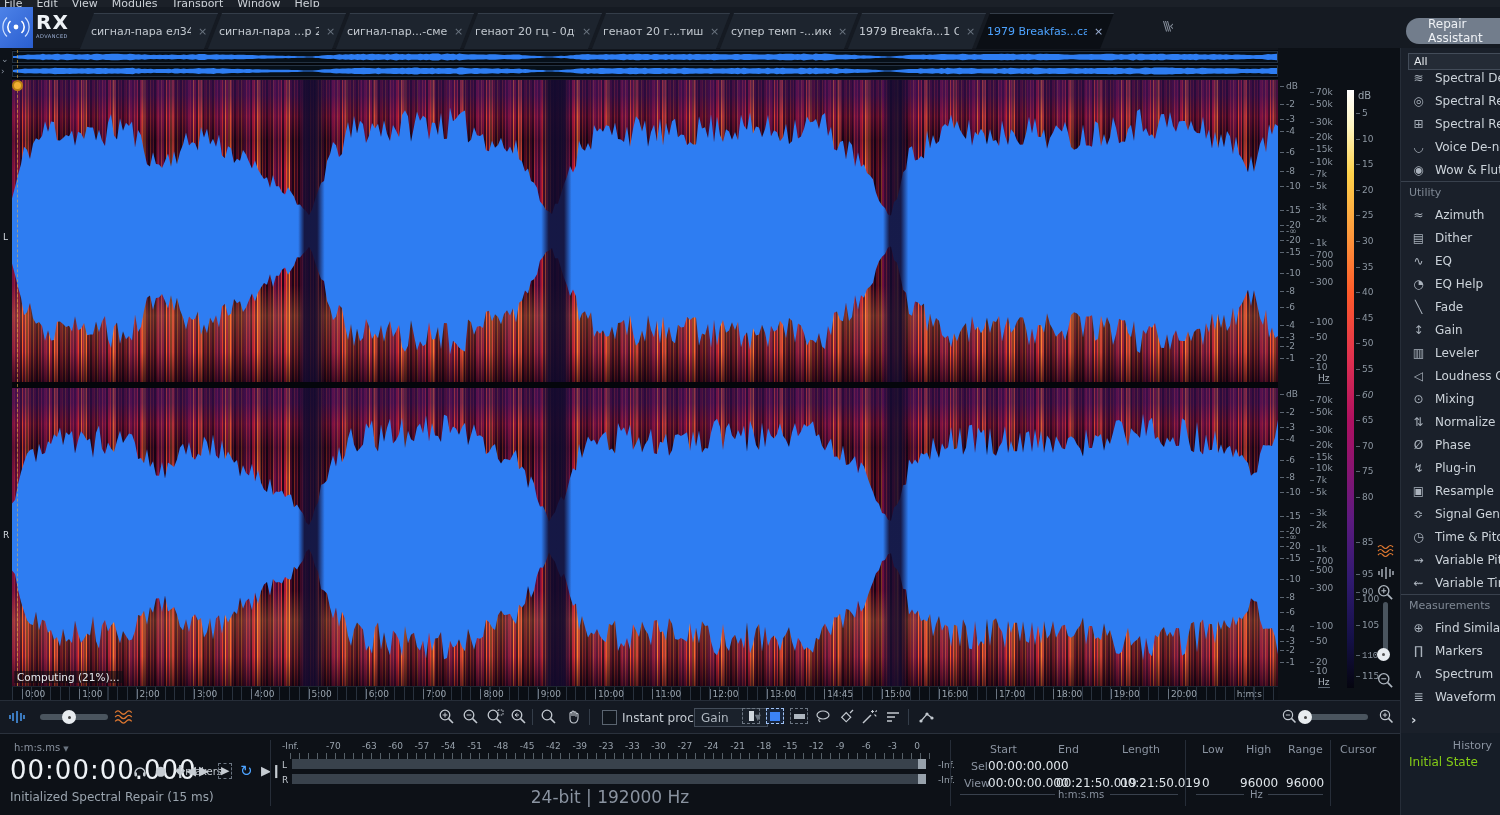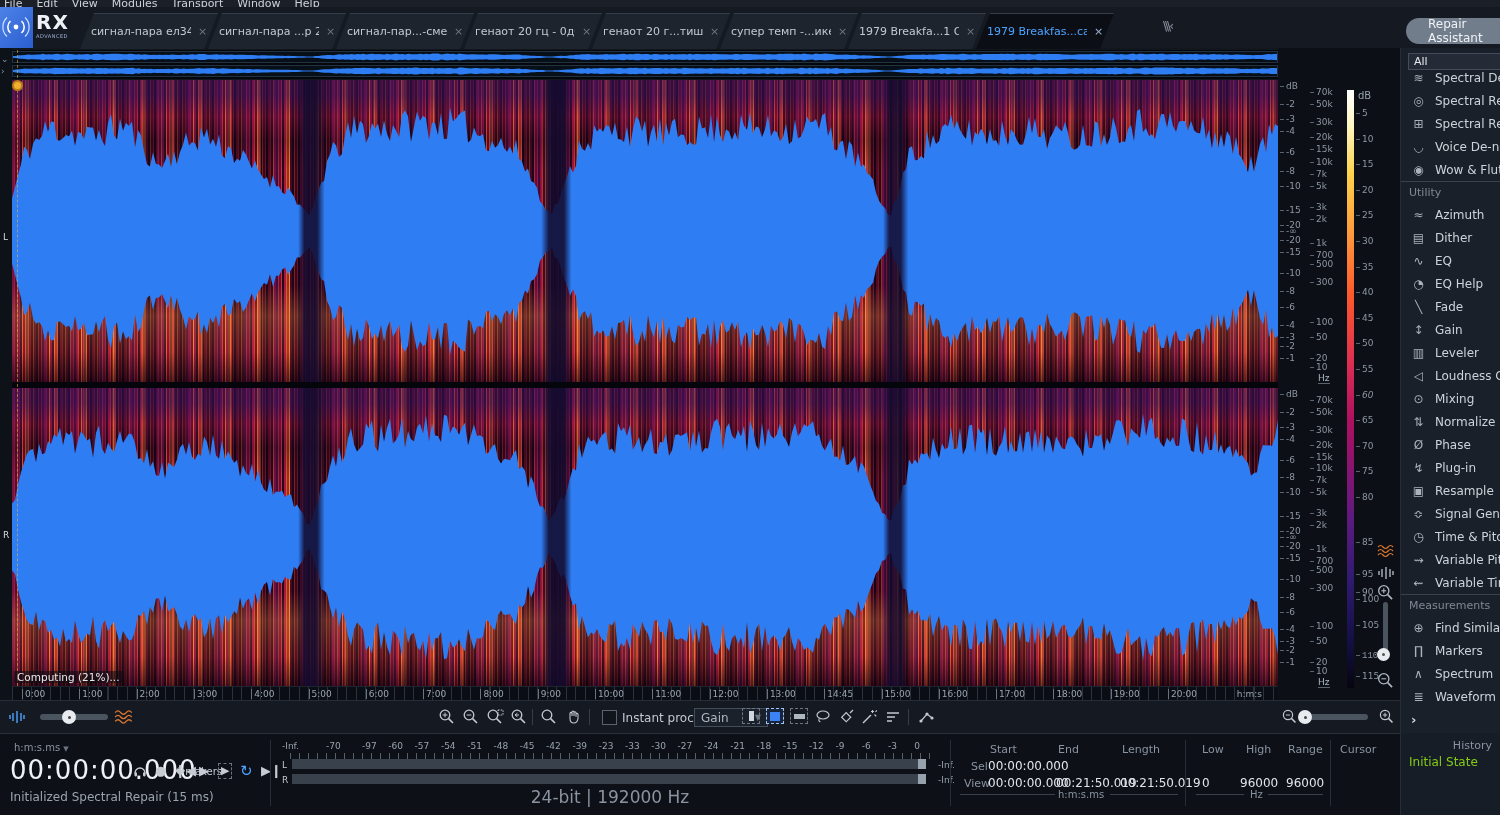--- a/index.html
+++ b/index.html
@@ -548,21 +548,21 @@
     <div class="transbtn" style="left:218px;border:1px dashed #6b7581;padding:0 2px;line-height:14px;font-size:11px">▶</div>
     <div class="transbtn" style="left:240px;color:#4da3ff;font-size:15px">↻</div>
     <div class="transbtn" style="left:261px">▶❙</div>
     <div id="status" class="abs">Initialized Spectral Repair (15 ms)</div>
 
     <div class="vsep" style="left:270px"></div>
 
     <div id="meterscale">
         <div class="mscale abs" style="left: 282px;">-Inf.</div>
         <div class="mscale abs" style="left: 326px;">-70</div>
-        <div class="mscale abs" style="left: 362px;">-97</div>
+        <div class="mscale abs" style="left: 362px;">-63</div>
         <div class="mscale abs" style="left: 388.3px;">-60</div>
         <div class="mscale abs" style="left: 414.6px;">-57</div>
         <div class="mscale abs" style="left: 440.9px;">-54</div>
         <div class="mscale abs" style="left: 467.2px;">-51</div>
         <div class="mscale abs" style="left: 493.5px;">-48</div>
         <div class="mscale abs" style="left: 519.8px;">-45</div>
         <div class="mscale abs" style="left: 546.1px;">-42</div>
         <div class="mscale abs" style="left: 572.4px;">-39</div>
         <div class="mscale abs" style="left: 598.7px;">-23</div>
         <div class="mscale abs" style="left: 625px;">-33</div>

